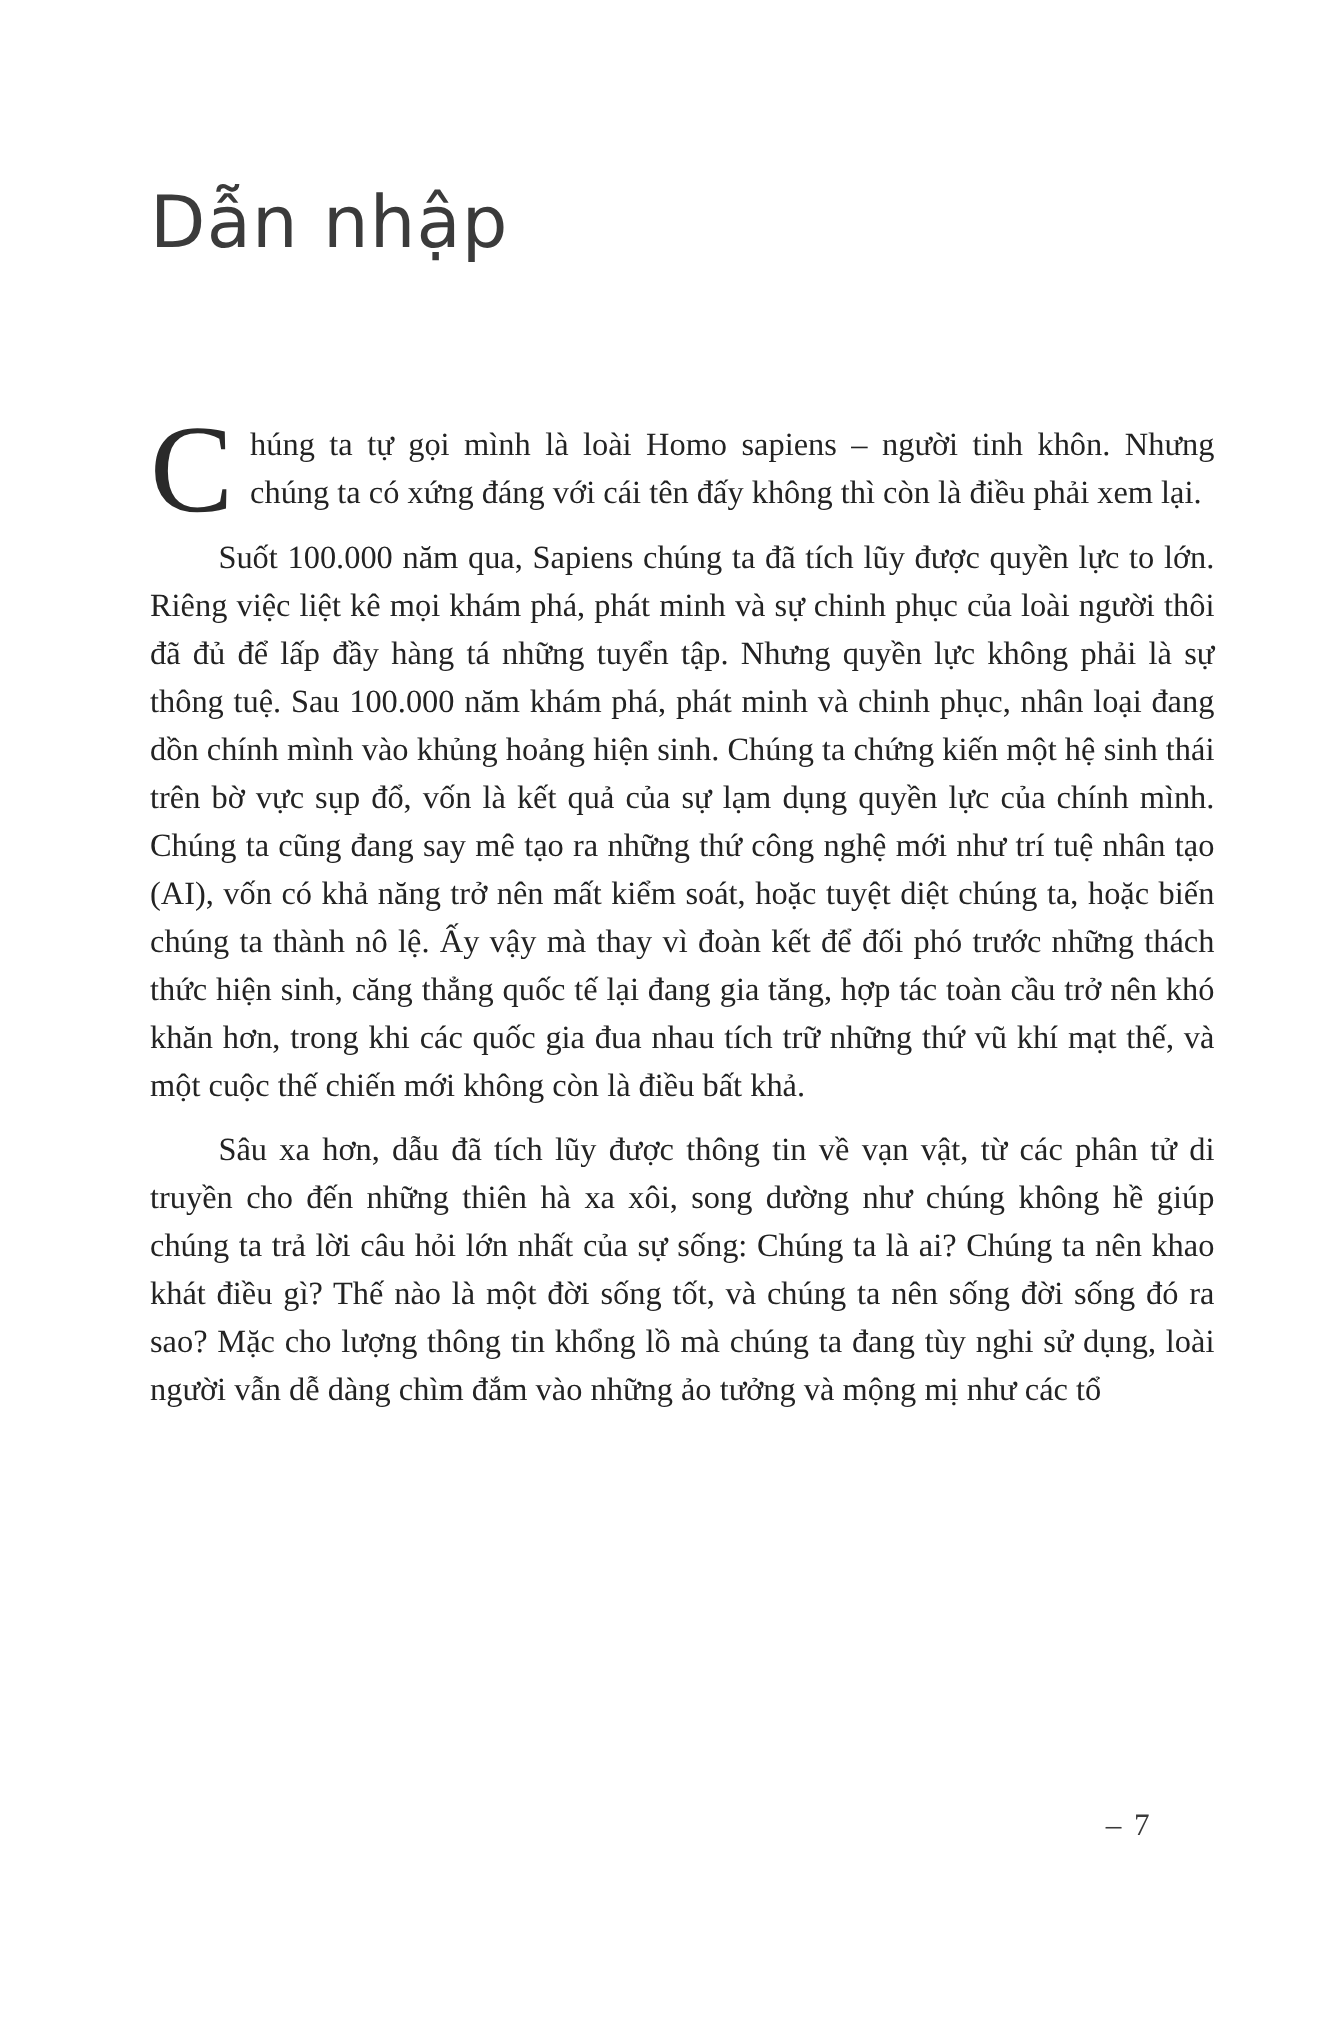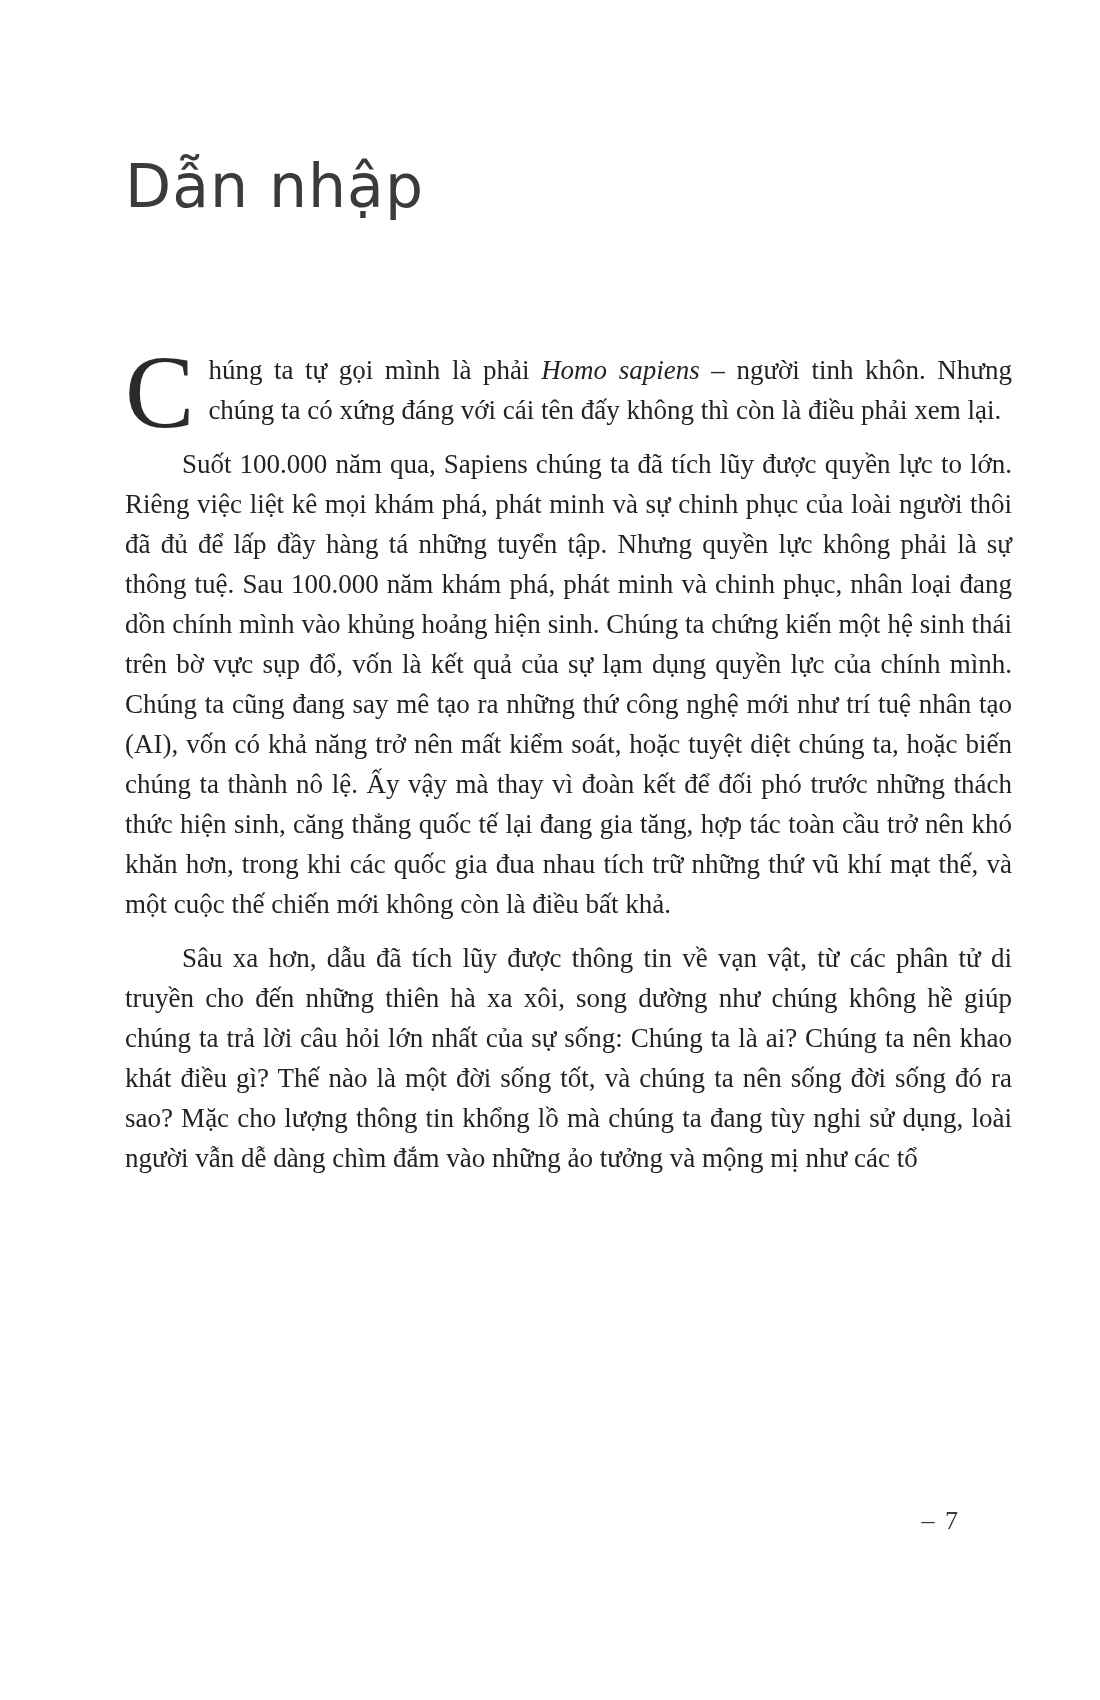--- a/index.html
+++ b/index.html
@@ -41,42 +41,41 @@
   }
   .dropcap {
     float: left;
     font-size: 104px;
     line-height: 80px;
     padding: 2px 14px 0 0;
     font-weight: 400;
     color: #2a2a2a;
   }
   .species-italic {
-    font-style: italic;
   }
   .page-number {
     position: absolute;
     top: 1506px;
     right: 140px;
     font-size: 26px;
     color: #3a3a3a;
     letter-spacing: 2px;
   }
 </style>
 </head>
 <body>
 
 <div class="page">
 
   <h1 class="page-title">Dẫn nhập</h1>
 
   <div class="body-text">
 
     <p class="para">
-      <span class="dropcap">C</span><span>húng ta tự gọi mình là phải </span><span class="species-italic">Homo sapiens</span><span> – người tinh khôn. Nhưng chúng ta có xứng đáng với cái tên đấy không thì còn là điều phải xem lại.</span>
+      <span class="dropcap">C</span><span>húng ta tự gọi mình là loài </span><span class="species-italic">Homo sapiens</span><span> – người tinh khôn. Nhưng chúng ta có xứng đáng với cái tên đấy không thì còn là điều phải xem lại.</span>
     </p>
 
     <p class="para indent">Suốt 100.000 năm qua, Sapiens chúng ta đã tích lũy được quyền lực to lớn. Riêng việc liệt kê mọi khám phá, phát minh và sự chinh phục của loài người thôi đã đủ để lấp đầy hàng tá những tuyển tập. Nhưng quyền lực không phải là sự thông tuệ. Sau 100.000 năm khám phá, phát minh và chinh phục, nhân loại đang dồn chính mình vào khủng hoảng hiện sinh. Chúng ta chứng kiến một hệ sinh thái trên bờ vực sụp đổ, vốn là kết quả của sự lạm dụng quyền lực của chính mình. Chúng ta cũng đang say mê tạo ra những thứ công nghệ mới như trí tuệ nhân tạo (AI), vốn có khả năng trở nên mất kiểm soát, hoặc tuyệt diệt chúng ta, hoặc biến chúng ta thành nô lệ. Ấy vậy mà thay vì đoàn kết để đối phó trước những thách thức hiện sinh, căng thẳng quốc tế lại đang gia tăng, hợp tác toàn cầu trở nên khó khăn hơn, trong khi các quốc gia đua nhau tích trữ những thứ vũ khí mạt thế, và một cuộc thế chiến mới không còn là điều bất khả.</p>
 
 
     <p class="para indent">Sâu xa hơn, dẫu đã tích lũy được thông tin về vạn vật, từ các phân tử di truyền cho đến những thiên hà xa xôi, song dường như chúng không hề giúp chúng ta trả lời câu hỏi lớn nhất của sự sống: Chúng ta là ai? Chúng ta nên khao khát điều gì? Thế nào là một đời sống tốt, và chúng ta nên sống đời sống đó ra sao? Mặc cho lượng thông tin khổng lồ mà chúng ta đang tùy nghi sử dụng, loài người vẫn dễ dàng chìm đắm vào những ảo tưởng và mộng mị như các tổ</p>
 
   </div>
 
   <div class="page-number">– 7</div>

